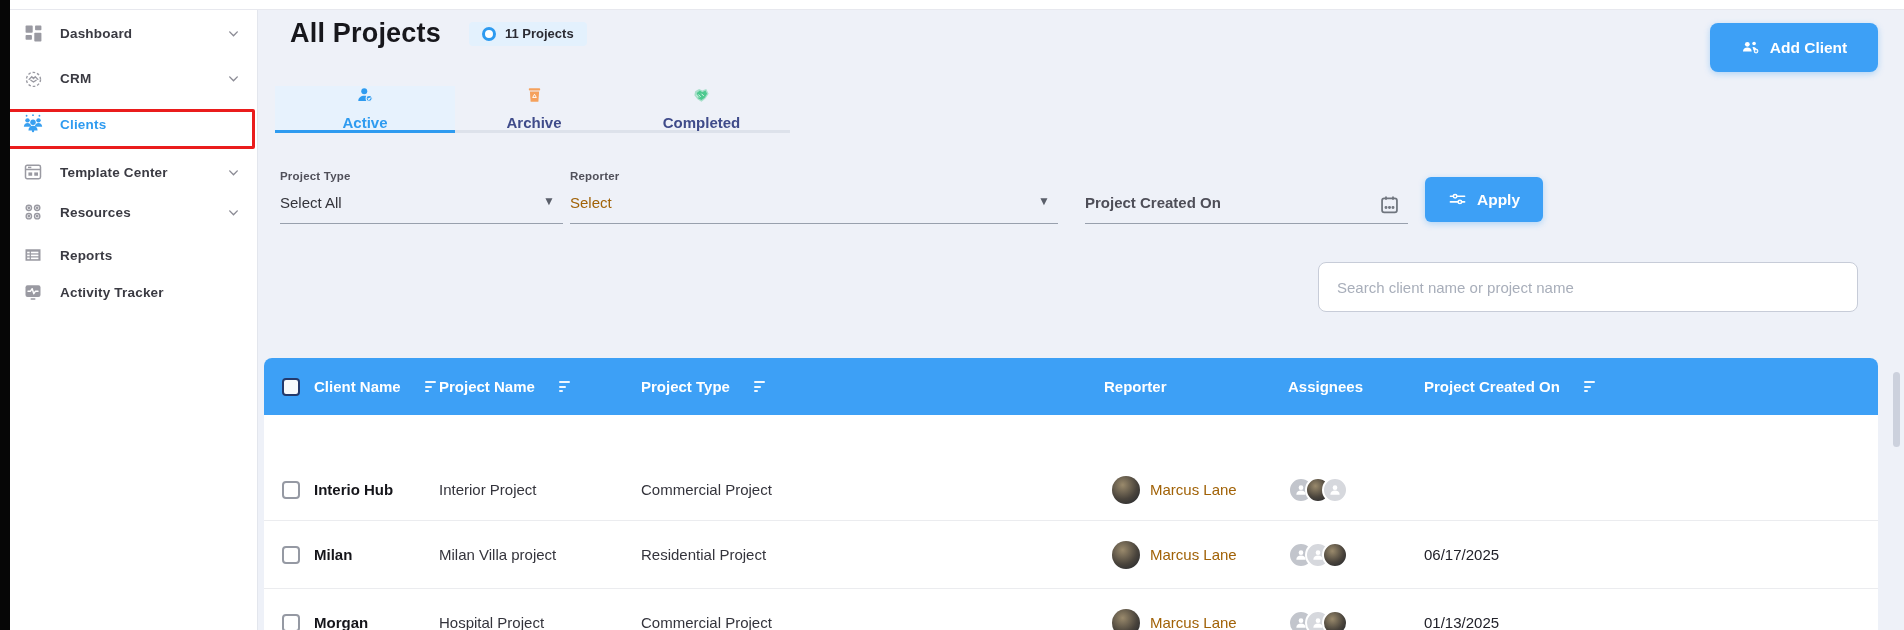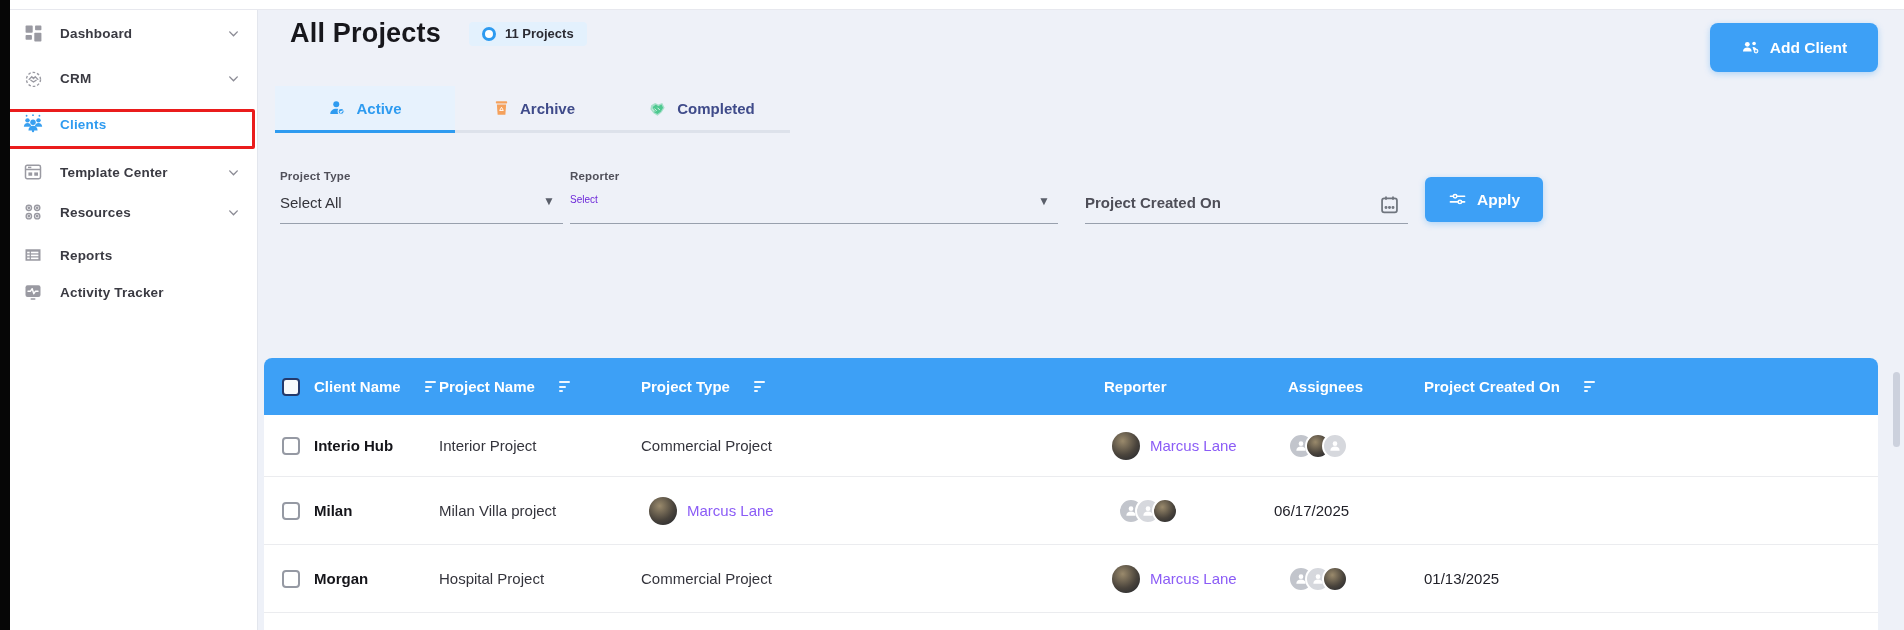--- a/index.html
+++ b/index.html
@@ -39,33 +39,33 @@
   .btn-blue{ background:#3da0f6; color:#fff; border:none; border-radius:8px;
     display:flex; align-items:center; justify-content:center; gap:10px;
     font-family:inherit; font-weight:bold; cursor:pointer;
     box-shadow:0 2px 6px rgba(61,160,246,.35); }
   .add-client{ position:absolute; top:23px; right:26px; width:168px; height:49px;
     font-size:15.5px; }
   
   .tabs{ position:absolute; top:86px; left:17px; display:flex; height:47px; }
   .tab{ display:flex; align-items:center; justify-content:center; gap:10px;
     font-size:15px; font-weight:bold; color:#3f4b8a; cursor:pointer;
-    border-bottom:3px solid #dde2eb; }
+    border-bottom:3px solid #dde2eb;flex-direction:column; }
   .tab.t0{ width:180px; background:#e7f2fd; color:#2e9bf0;
     border-bottom-color:#2e9bf0; }
   .tab.t1{ width:158px; }
   .tab.t2{ width:177px; }
   
   .flabel{ position:absolute; top:170px; font-size:11.5px; font-weight:bold;
     color:#50505a; letter-spacing:.2px; }
   .ufield{ position:absolute; top:194px; height:30px;
     border-bottom:1.5px solid #98a0ad; display:flex; align-items:flex-start;
     cursor:pointer; }
   .ufield .val{ font-size:15px; color:#33333a; }
-  .ufield .ph{ font-size:10px; color:#6d28d9; }
+  .ufield .ph{ font-size:15px; color:#a16207; }
   .ufield .dateph{ font-size:15px; color:#4e4e58; font-weight:bold; }
   .ufield .arr{ margin-left:auto; color:#5a5f6a; font-size:12px; padding-right:8px;}
   .f-type{ left:22px; width:283px; }
   .f-rep{ left:312px; width:488px; }
   .f-date{ left:827px; width:323px; }
   .apply-btn{ position:absolute; left:1167px; top:177px; width:118px; height:45px;
     font-size:15.5px; border-radius:6px; }
   
   .search-wrap{ position:absolute; left:1060px; top:262px; width:540px; height:50px; }
   .search-wrap input{ width:100%; height:100%; border:1px solid #c7ccd8;
@@ -75,35 +75,35 @@
   
   .table{ position:absolute; left:6px; top:358px; width:1614px; bottom:0;
     background:#fff; border-radius:8px 8px 0 0; overflow:hidden; }
   .trow{ display:grid;
     grid-template-columns:50px 125px 202px 463px 170px 150px 454px;
     align-items:center; }
   .thead{ height:57px; background:#3da0f6; color:#fff; font-size:15px;
     font-weight:bold; }
   .th{ display:flex; align-items:center; gap:24px; }
   .tbody-row{ height:68px; border-bottom:1px solid #ebecef; background:#fff; }
-  .tbody-row.r0{ height:62px; }
+  .tbody-row.r0{ height:62px;margin-top:44px; }
   .cb-cell{ display:flex; justify-content:flex-end; padding-right:14px; }
   input.cbx{ appearance:none; -webkit-appearance:none; width:18px; height:18px;
     border:2px solid #9599a3; border-radius:4px; background:#fff; cursor:pointer; }
   input.cbx.hd{ border-color:#24396b; background:#f8fafc; }
   .sort{ display:inline-flex; flex-direction:column; gap:2.5px; }
   .sort i{ display:block; height:2px; background:rgba(255,255,255,.92);
     border-radius:1px; }
   .sort i:nth-child(1){ width:11px; } .sort i:nth-child(2){ width:7px; }
   .sort i:nth-child(3){ width:4px; }
   .cell-client{ font-size:15px; font-weight:bold; color:#15151a; }
   .cell-proj, .cell-type{ font-size:15px; color:#34343c; }
   .cell-date{ font-size:15px; color:#22222a; }
   .rep-cell{ display:flex; align-items:center; gap:10px; padding-left:8px; }
-  .rep-name{ font-size:15px; color:#8b5cf6; }
+  .rep-name{ font-size:15px; color:#a16207; }
   .av{ border-radius:50%; }
   .av-photo{ background:radial-gradient(circle at 38% 32%, #9a8a6c, #4a443c 55%, #23262c 95%); }
   .rep-av{ width:28px; height:28px; }
   .asg{ display:flex; padding-left:14px; }
   .asg .a{ width:26px; height:26px; border-radius:50%; border:2px solid #fff;
     display:flex; align-items:center; justify-content:center; }
   .asg .a + .a{ margin-left:-9px; }
   .a-gray{ background:#c2c5cc; }
   .a-light{ background:#d6d8dd; }
   .scroll-thumb{ position:absolute; right:4px; top:372px; width:7px; height:75px;
@@ -326,20 +326,23 @@
         <svg width="19" height="19" viewBox="0 0 24 24" fill="none" stroke="#fff" stroke-width="1.9" stroke-linecap="round">
             <line x1="3" y1="8" x2="21" y2="8"></line>
             <circle cx="9" cy="8" r="2.2" fill="#3da0f6"></circle>
             <line x1="3" y1="15" x2="21" y2="15"></line>
             <circle cx="15" cy="15" r="2.2" fill="#3da0f6"></circle>
           </svg>
       </span>
       <span>Apply</span>
     </button>
 
+    <div class="search-wrap">
+      <input type="text" placeholder="Search client name or project name" style="">
+    </div>
 
     <div class="table">
       <div class="trow thead">
         <div class="cb-cell">
           <input type="checkbox" class="cbx hd" style="">
         </div>
         <div class="th">
           <span>Client Name</span>
           <span class="sort">
               <i></i>
@@ -406,20 +409,21 @@
             </span>
         </div>
       </div>
 
       <div class="trow tbody-row">
         <div class="cb-cell">
             <input type="checkbox" class="cbx" style="">
           </div>
         <div class="cell-client">Milan</div>
         <div class="cell-proj">Milan Villa project</div>
+        <div class="cell-type">Residential Project</div>
         <div class="rep-cell">
           <span class="av av-photo rep-av"></span>
           <span class="rep-name">Marcus Lane</span>
         </div>
         <div class="asg">
           <span class="a a-gray">
               <svg width="14" height="14" viewBox="0 0 24 24" fill="#fff">
                 <circle cx="12" cy="8" r="4"></circle>
                 <path d="M4 20c0-4.4 3.6-7 8-7s8 2.6 8 7z"></path>
               </svg>

